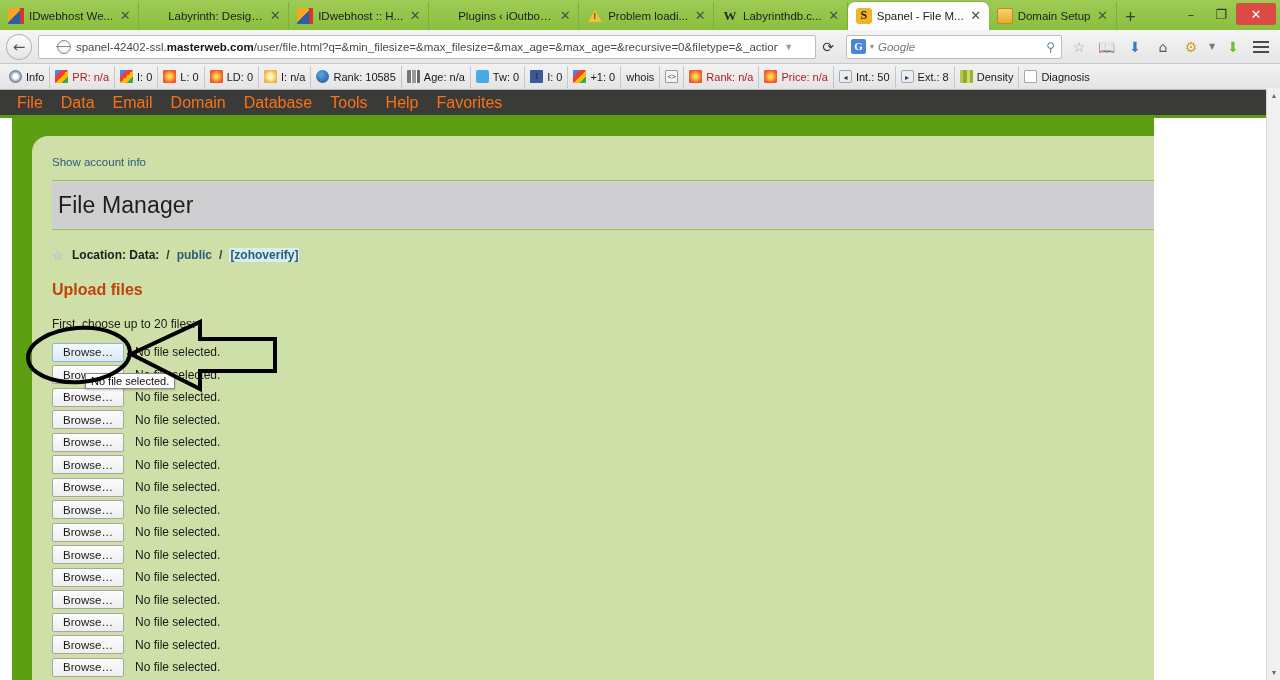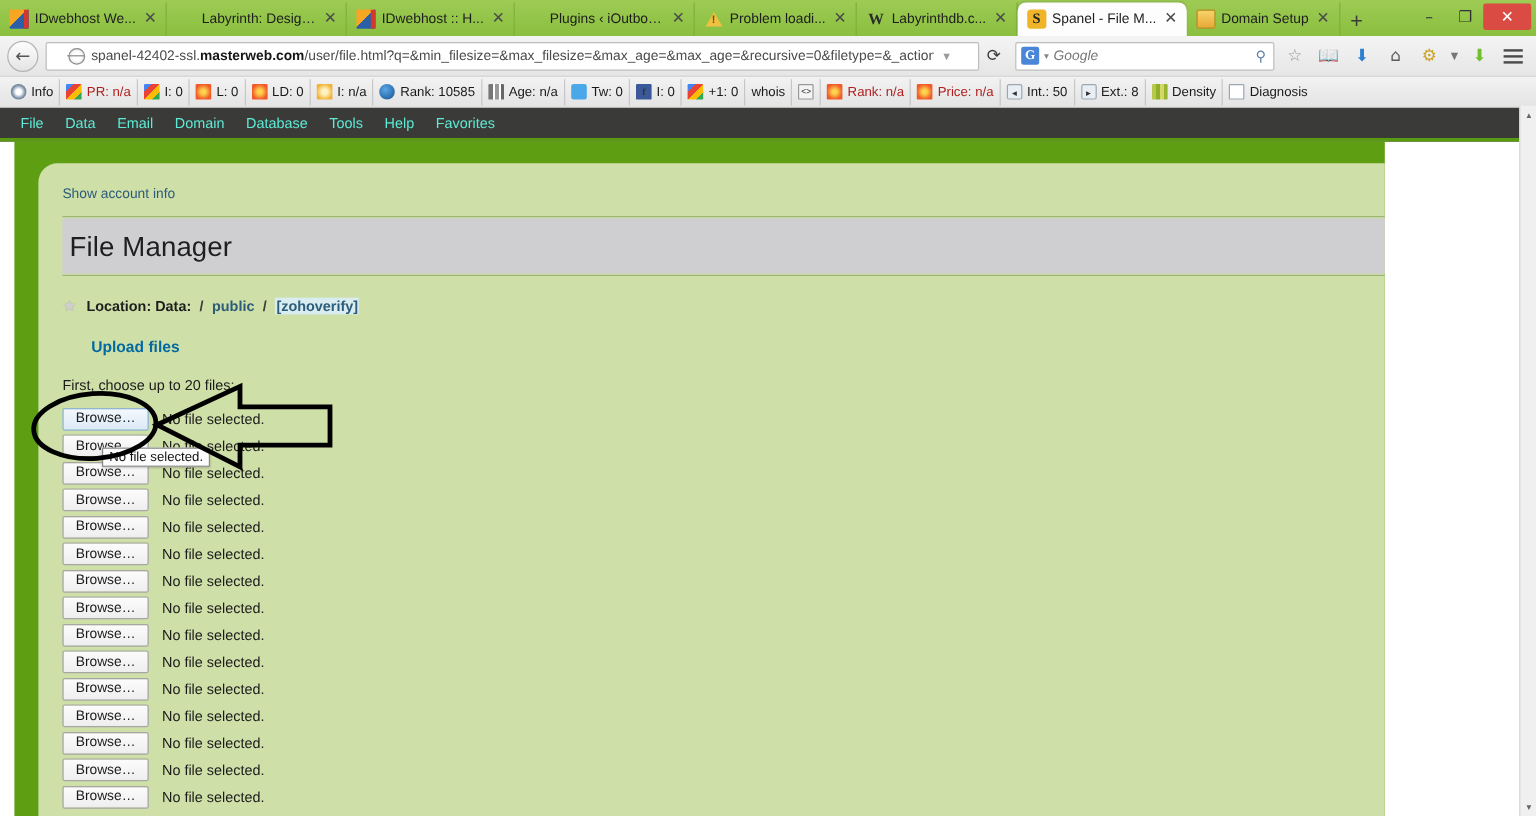--- a/index.html
+++ b/index.html
@@ -218,21 +218,21 @@
 
   
   .sitemenu {
     position:absolute; left:0; top:90px; width:1280px; height:28px;
     background:#3a3a38;
     display:flex; align-items:center;
     padding-left:8px;
     border-bottom:3px solid #5a9a12;
   }
   .sitemenu .mi {
-    color:#5eead4; font-size:12px; padding:0 9px; line-height:24px;
+    color:#f97316; font-size:16px; padding:0 9px; line-height:24px;
     white-space:nowrap;
   }
 
   
   .pagebody {
     position:absolute; left:12px; top:118px; width:1142px; height:562px;
     background:#5e9e12;
     overflow:hidden;
   }
   .panel {
@@ -269,21 +269,21 @@
     width:13px;height:13px;flex:0 0 13px;
     color:#cfcfcf; font-size:13px; line-height:13px;
     font-family:"DejaVu Sans",sans-serif;
     text-shadow:0 0 1px #9a9a9a;
   }
   .loclabel { font-weight:bold; }
   .locsep { color:#3a3a3a; font-weight:bold;}
   .loclink { color:#2c5c7a; font-weight:bold; }
   .loccur { color:#2c5c7a; font-weight:bold; background:#d9ecef; padding:0 1px;}
   .uploadh {
-    font-size:13px; font-weight:bold; color:#0369a1; margin-top:19px;margin-left:24px;
+    font-size:16px; font-weight:bold; color:#c2410c; margin-top:19px;
   }
   .firstline { font-size:12px; color:#1a1a1a; margin-top:18px;}
 
   .filerows { margin-top:10px; position:relative; }
   .filerow {
     height:22.5px;
     display:flex; align-items:center;
     gap:0px;
   }
   .browse-btn {

